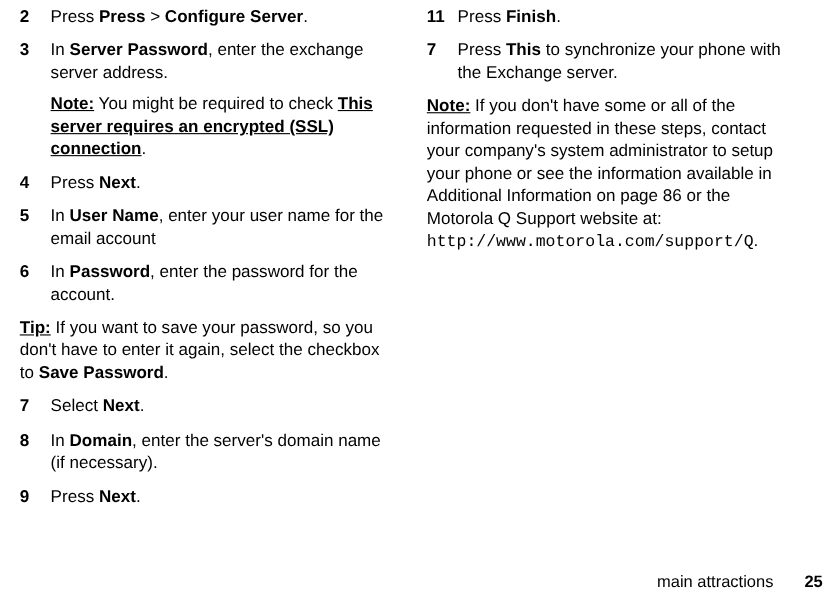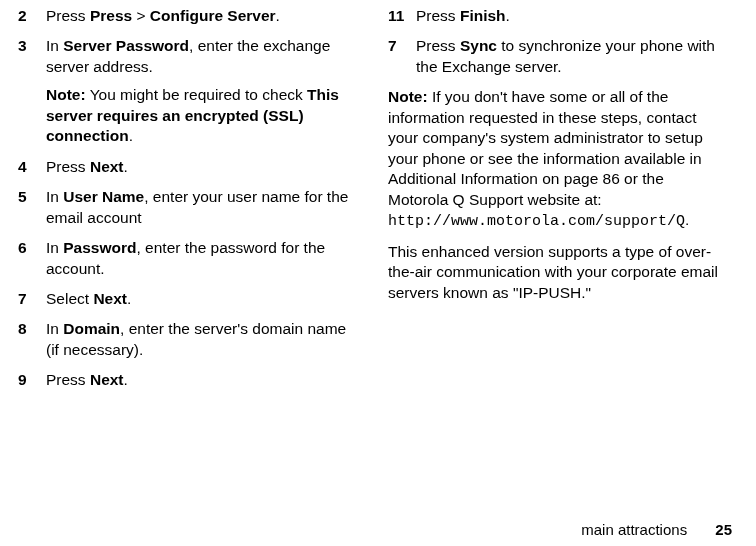--- a/index.html
+++ b/index.html
@@ -34,27 +34,27 @@
   }
   .step-body {
     flex: 1;
   }
   .sub {
     margin-top: 8px;
   }
   .para {
     margin-bottom: 10px;
   }
-  .bold { font-weight: bold; }
+  .bold { font-weight: bold; text-decoration: underline; }
   .cond { font-family: "Arial Narrow", Arial, sans-serif; font-weight: bold; font-stretch: condensed; }
   .mono { font-family: "Courier New", monospace; font-size: 15px; text-align: center; }
   .footer {
     position: absolute;
     bottom: 8px;
-    right: 24px;
+    right: 8px;
     font-size: 15px;
   }
   .footer .section { letter-spacing: 0; margin-right: 24px; }
   .footer .pagenum { font-weight: bold; }
 </style>
 </head>
 <body>
 
 <div class="page">
 
@@ -91,20 +91,23 @@
       </div>
     </div>
 
     <div class="step">
       <div class="step-num">6</div>
       <div class="step-body">
         <span>In </span><span class="cond">Password</span><span>, enter the password for the account.</span>
       </div>
     </div>
 
+    <div class="para">
+      <span class="bold">Tip:</span><span> If you want to save your password, so you don't have to enter it again, select the checkbox to </span><span class="cond">Save Password</span><span>.</span>
+    </div>
 
     <div class="step">
       <div class="step-num">7</div>
       <div class="step-body">
         <span>Select </span><span class="cond">Next</span><span>.</span>
       </div>
     </div>
 
     <div class="step">
       <div class="step-num">8</div>
@@ -128,33 +131,30 @@
     <div class="step">
       <div class="step-num">11</div>
       <div class="step-body">
         <span>Press </span><span class="cond">Finish</span><span>.</span>
       </div>
     </div>
 
     <div class="step">
       <div class="step-num">7</div>
       <div class="step-body">
-        <span>Press </span><span class="cond">Sync</span><span> to synchronize your phone with the Exchange server.</span>
+        <span>Press </span><span class="cond">This</span><span> to synchronize your phone with the Exchange server.</span>
       </div>
     </div>
 
     <div class="para">
       <span class="bold">Note:</span><span> If you don't have some or all of the information requested in these steps, contact your company's system administrator to setup your phone or see the information available in Additional Information on page 86 or the Motorola Q Support website at:</span><br>
       <span class="mono">http://www.motorola.com/support/Q</span><span>.</span>
     </div>
 
 
-    <div class="para">
-      <span>This enhanced version supports a type of over-the-air communication with your corporate email servers known as "IP-PUSH."</span>
-    </div>
 
   </div>
 </div>
 
 <div class="footer">
   <span class="section">main attractions</span>
   <span class="pagenum">25</span>
 </div>
 
 </body></html>

